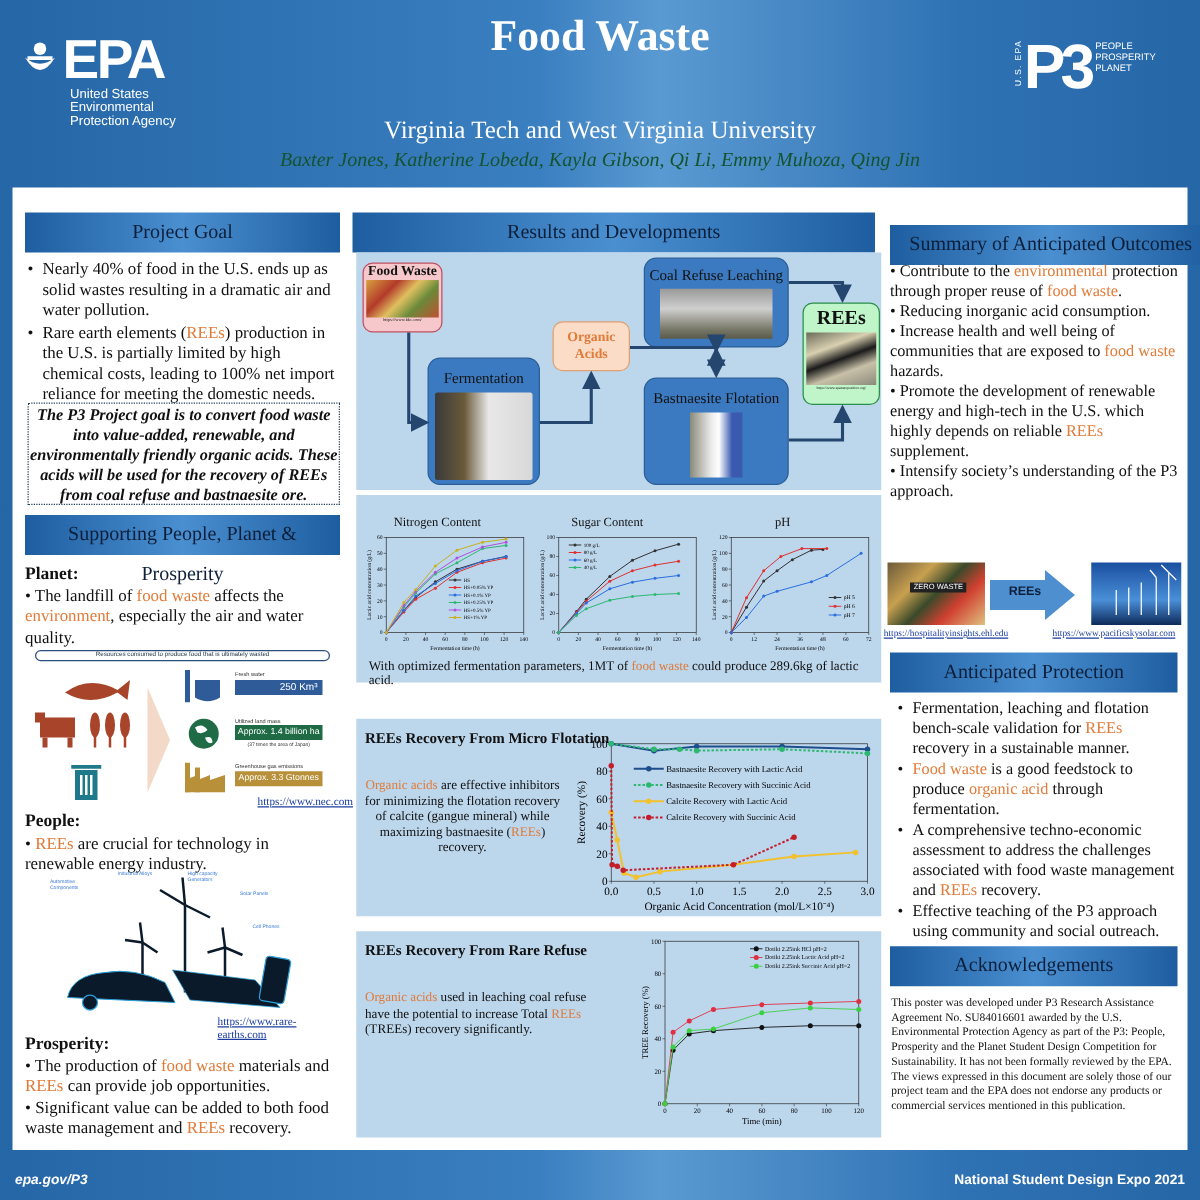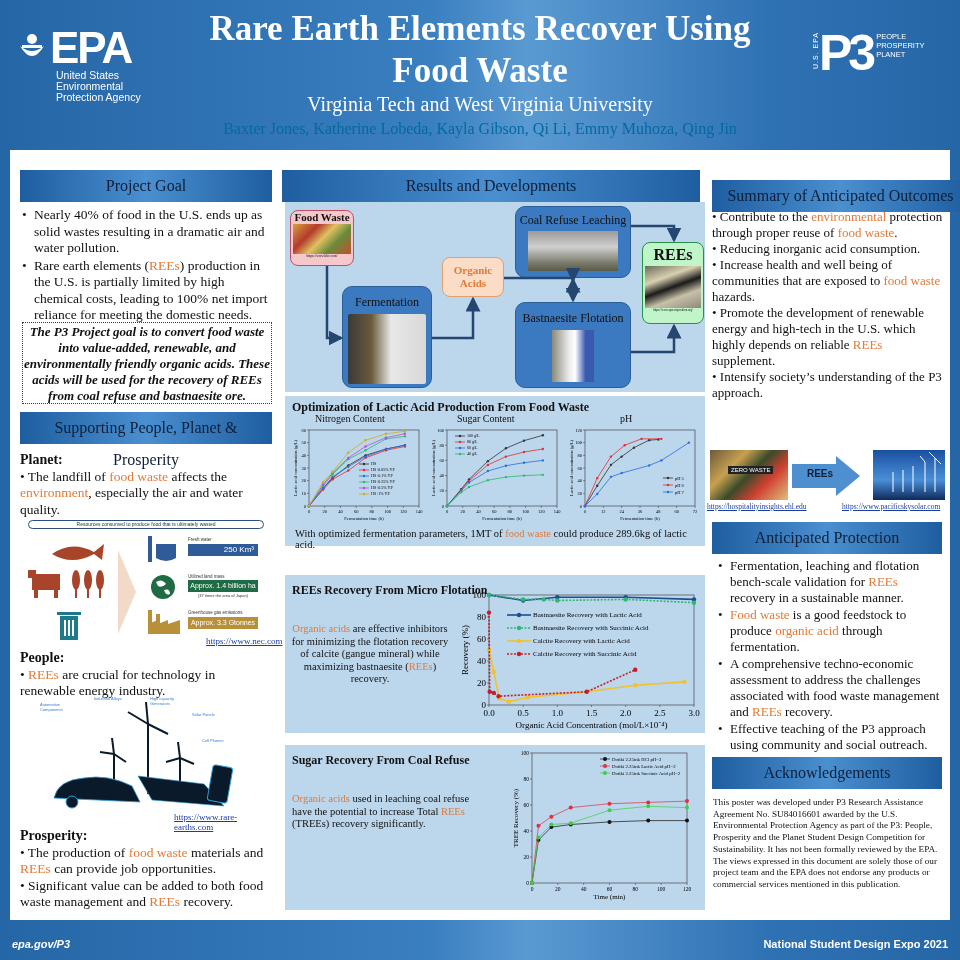--- a/index.html
+++ b/index.html
@@ -4,21 +4,21 @@
 <style>
 *{box-sizing:border-box;margin:0;padding:0}
 body{width:960px;height:960px;overflow:hidden;font-family:"Liberation Serif",serif;background:linear-gradient(90deg,#2566a6 0%,#3a7fc0 45%,#5a9ad2 55%,#2f72b4 80%,#2566a6 100%);position:relative;color:#111}
 .hdr{position:absolute;left:0;top:0;width:960px;height:148px}
 .epa{position:absolute;left:18px;top:28px;color:#fff}
 .epa .mark{font-family:"Liberation Sans",sans-serif;font-weight:bold;font-size:44px;letter-spacing:-2px;line-height:40px;display:flex;align-items:center}
 .epa .mark .flower{width:28px;height:32px;margin-right:4px;position:relative}
 .epa .sub{font-family:"Liberation Sans",sans-serif;font-size:10.5px;line-height:11px;margin-left:38px;margin-top:2px}
 .title{position:absolute;left:150px;width:660px;top:8px;text-align:center;color:#fff;font-family:"Liberation Serif",serif;font-weight:bold;font-size:35px;line-height:42px}
 .affil{position:absolute;left:150px;width:660px;top:93px;text-align:center;color:#fff;font-size:20px}
-.authors{position:absolute;left:150px;width:660px;top:120px;text-align:center;color:#0369a1;font-size:16px;}
+.authors{position:absolute;left:150px;width:660px;top:120px;text-align:center;color:#14532d;font-size:16px;font-style:italic}
 .p3{position:absolute;left:812px;top:28px;color:#fff;display:flex;align-items:flex-start}
 .p3 .usepa{writing-mode:vertical-rl;transform:rotate(180deg);font-family:"Liberation Sans",sans-serif;font-size:7px;letter-spacing:1px;margin-top:4px}
 .p3 .big{font-family:"Liberation Sans",sans-serif;font-weight:bold;font-size:50px;line-height:50px;letter-spacing:-4px}
 .p3 .words{font-family:"Liberation Sans",sans-serif;font-size:7.5px;line-height:9px;margin-left:4px;margin-top:4px}
 .panel{position:absolute;left:10px;top:150px;width:940px;height:770px;background:#fff}
 .sechdr{position:absolute;height:32px;background:linear-gradient(90deg,#1e5ea0,#4a8fd0 50%,#1e5ea0);color:#0d1f3a;font-size:16px;text-align:center;line-height:32px}
 .col{position:absolute;font-size:13.5px;line-height:16.5px}
 .col ul{list-style:none}
 .col li{position:relative;padding-left:14px;margin-bottom:1px}
 .col li::before{content:"•";position:absolute;left:2px}
@@ -46,21 +46,20 @@
       </svg>
       <span>EPA</span>
     </div>
     <div class="sub">
       <div>United States</div>
       <div>Environmental</div>
       <div>Protection Agency</div>
     </div>
   </div>
   <div class="title">
-    <div>Rare Earth Elements Recover Using</div>
     <div>Food Waste</div>
   </div>
   <div class="affil">Virginia Tech and West Virginia University</div>
   <div class="authors">Baxter Jones, Katherine Lobeda, Kayla Gibson, Qi Li, Emmy Muhoza, Qing Jin</div>
   <div class="p3">
     <span class="usepa">U.S. EPA</span>
     <span class="big">P3</span>
     <div class="words">
       <div>PEOPLE</div>
       <div>PROSPERITY</div>
@@ -222,21 +221,20 @@
       <line x1="288" y1="76" x2="288" y2="78" marker-end="url(#ah)"></line>
       <polyline points="288,86 288,78" marker-end="url(#ah)"></polyline>
       <polyline points="288,76 288,98" marker-end="url(#ah)"></polyline>
       <polyline points="346,24 389,24 389,38" marker-end="url(#ah)"></polyline>
       <polyline points="346,150 389,150 389,124" marker-end="url(#ah)"></polyline>
     </g>
   </svg>
 </div>
 
 <div class="subpanel" style="left:285px;top:396px;width:420px;height:150px">
-  <div class="chart-title" style="position:absolute;left:7px;top:4px">Optimization of Lactic Acid Production From Food Waste</div>
   <div style="position:absolute;left:30px;top:17px;font-size:10px">Nitrogen Content</div>
   <div style="position:absolute;left:172px;top:17px;font-size:10px">Sugar Content</div>
   <div style="position:absolute;left:335px;top:17px;font-size:10px">pH</div>
   <svg id="c0" width="140" height="104" style="position:absolute;left:2px;top:28px">
       <rect x="22" y="6" width="110" height="76" fill="none" stroke="#333" stroke-width="0.6"></rect>
       <line x1="22" x2="22" y1="82" y2="84" stroke="#333" stroke-width="0.5"></line>
       <text x="22" y="88.5" font-size="4.5" text-anchor="middle">0</text>
       <line x1="37.714285714285715" x2="37.714285714285715" y1="82" y2="84" stroke="#333" stroke-width="0.5"></line>
       <text x="37.714285714285715" y="88.5" font-size="4.5" text-anchor="middle">20</text>
       <line x1="53.42857142857143" x2="53.42857142857143" y1="82" y2="84" stroke="#333" stroke-width="0.5"></line>
@@ -550,21 +548,21 @@
       <circle cx="41.56666666666666" cy="121.2" r="2.2" fill="#c41e2a"></circle>
       <circle cx="129.71666666666664" cy="116.8" r="2.2" fill="#c41e2a"></circle>
       <circle cx="178.23333333333335" cy="94.8" r="2.2" fill="#c41e2a"></circle>
       <line x1="50" x2="74" y1="79" y2="79" stroke="#c41e2a" stroke-width="1.6" stroke-dasharray="2,1.5"></line>
       <circle cx="62" cy="79" r="2.2" fill="#c41e2a"></circle>
       <text x="76" y="81.33333333333333" font-size="7">Calcite Recovery with Succinic Acid</text>
     </svg>
 </div>
 
 <div class="subpanel" style="left:285px;top:745px;width:420px;height:165px">
-  <div class="chart-title" style="position:absolute;left:7px;top:8px">Sugar Recovery From Coal Refuse</div>
+  <div class="chart-title" style="position:absolute;left:7px;top:8px">REEs Recovery From Rare Refuse</div>
   <div style="position:absolute;left:7px;top:48px;width:180px;font-size:10.5px;line-height:12.5px"><span class="hl">Organic acids</span><span> used in leaching coal refuse have the potential to increase Total </span><span class="hl">REEs</span><span> (TREEs) recovery significantly.</span></div>
   <svg id="c4" width="190" height="165" style="position:absolute;left:225px;top:0">
       <rect x="22" y="8" width="155" height="130" fill="none" stroke="#333" stroke-width="0.6"></rect>
       <line x1="22" x2="22" y1="138" y2="140" stroke="#333" stroke-width="0.5"></line>
       <text x="22" y="145.5" font-size="5.5" text-anchor="middle">0</text>
       <line x1="47.83333333333333" x2="47.83333333333333" y1="138" y2="140" stroke="#333" stroke-width="0.5"></line>
       <text x="47.83333333333333" y="145.5" font-size="5.5" text-anchor="middle">20</text>
       <line x1="73.66666666666666" x2="73.66666666666666" y1="138" y2="140" stroke="#333" stroke-width="0.5"></line>
       <text x="73.66666666666666" y="145.5" font-size="5.5" text-anchor="middle">40</text>
       <line x1="99.5" x2="99.5" y1="138" y2="140" stroke="#333" stroke-width="0.5"></line>

